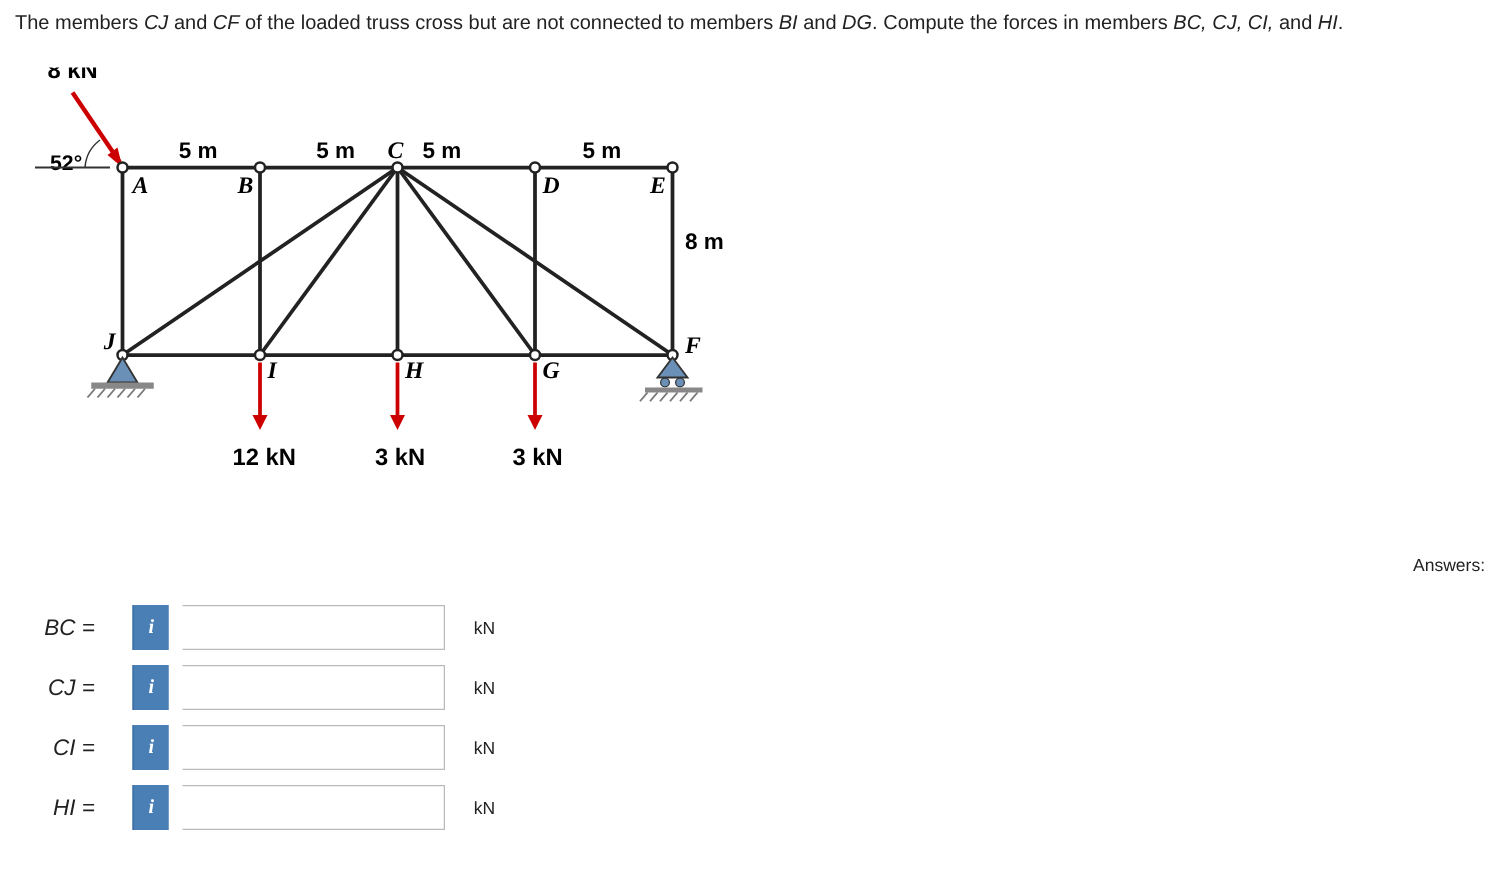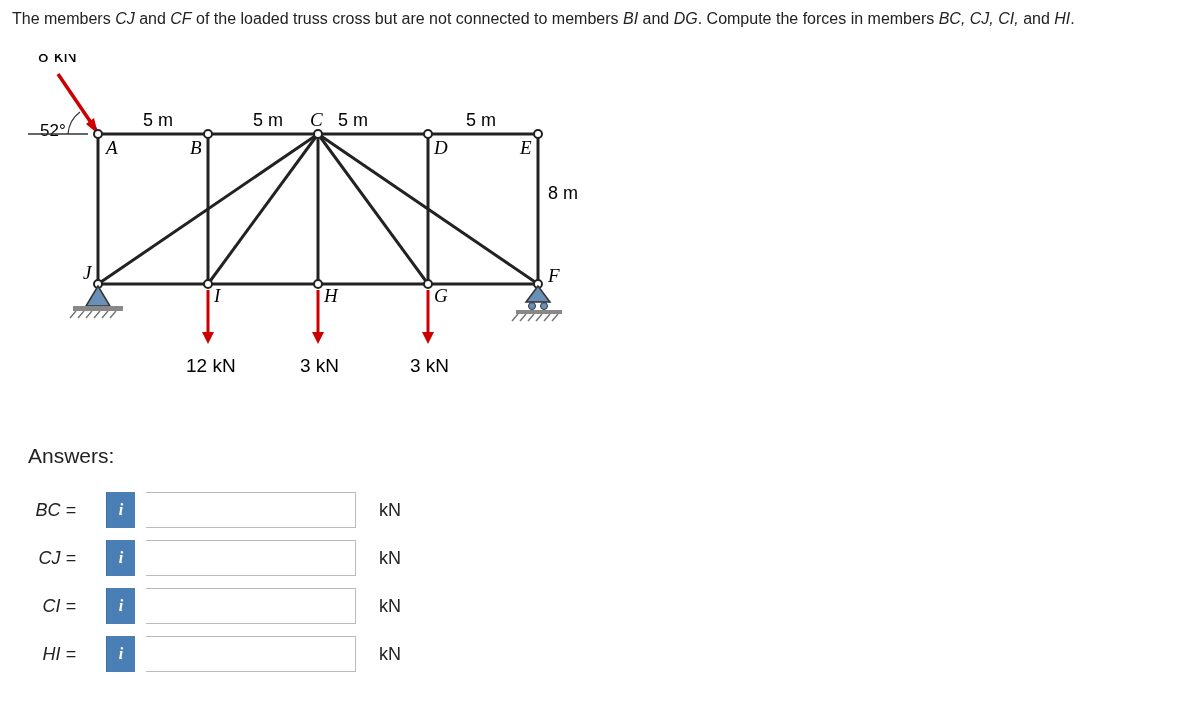--- a/index.html
+++ b/index.html
@@ -14,31 +14,33 @@
       font-size: 16px;
       line-height: 1.4;
       margin-bottom: 24px;
     }
     .italic {
       font-style: italic;
     }
     .diagram-container {
       margin-left: 16px;
       margin-bottom: 40px;
+      font-weight: bold;
     }
     svg {
       display: block;
     }
     .answers-section {
       margin-top: 30px;
       margin-left: 16px;
     }
     .answers-label {
-      font-size: 21px;
+      font-size: 14px;
       margin-bottom: 24px;
+      text-align: right;
     }
     .answer-row {
       display: flex;
       align-items: center;
       margin-bottom: 12px;
       gap: 11px;
     }
     .answer-label {
       font-size: 18px;
       font-style: italic;
@@ -63,21 +65,21 @@
       width: 210px;
       height: 36px;
       border: 1px solid #bbb;
       border-left: none;
       font-size: 16px;
       padding: 0 6px;
       box-sizing: border-box;
     }
     .unit {
       margin-left: 12px;
-      font-size: 18px;
+      font-size: 14px;
     }
   </style>
 </head>
 <body>
 
 <div class="problem-text">
   <span>The members </span><span class="italic">CJ</span><span> and </span><span class="italic">CF</span><span> of the loaded truss cross but are not connected to members </span><span class="italic">BI</span><span> and </span><span class="italic">DG</span><span>. Compute the forces in members </span><span class="italic">BC, CJ, CI,</span><span> and </span><span class="italic">HI</span><span>.</span>
 </div>
 
 <div class="diagram-container">

